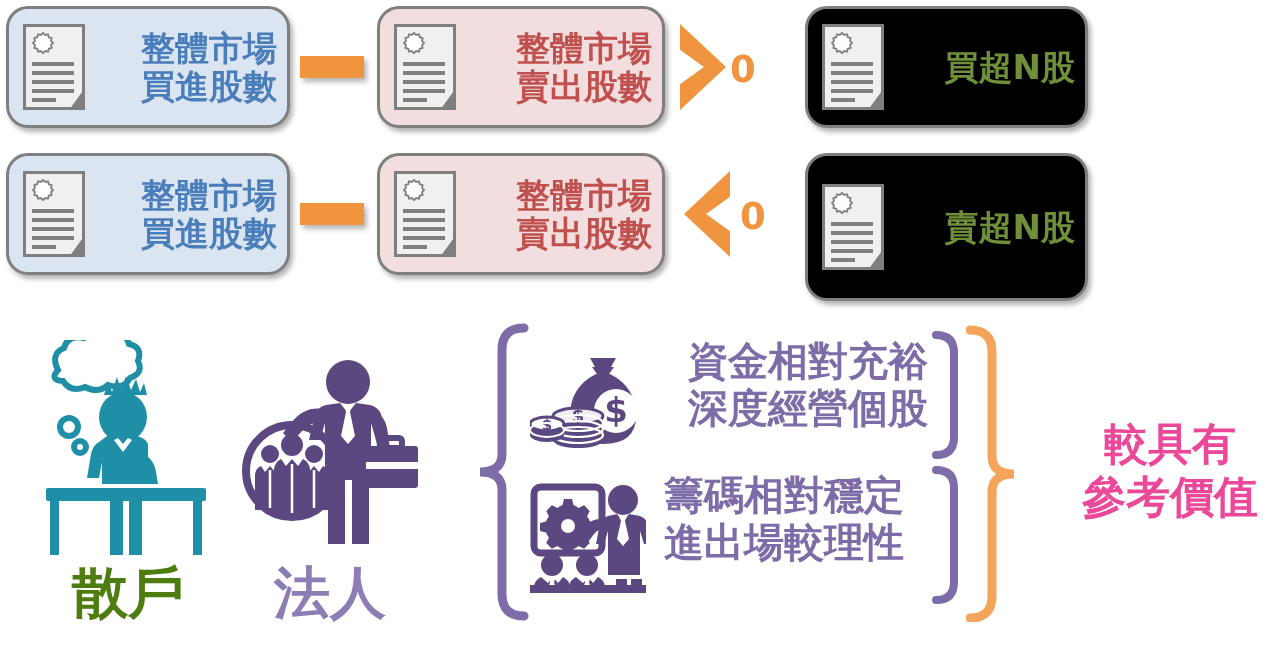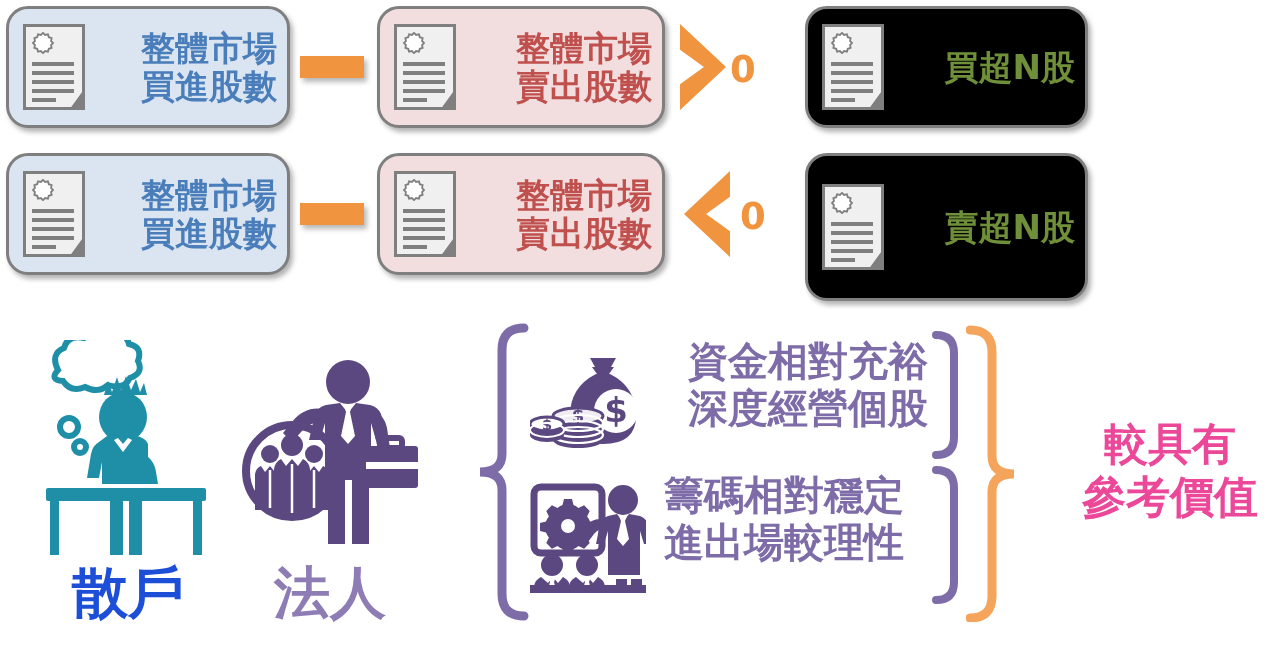--- a/index.html
+++ b/index.html
@@ -100,21 +100,21 @@
 
   
   .person { position: absolute; }
   .plabel {
     position: absolute;
     font-size: 56px;
     font-weight: bold;
     text-align: center;
     white-space: nowrap;
   }
-  .plabel.teal   { color: #1d4ed8; }
+  .plabel.teal   { color: #4d7c0f; }
   .plabel.purple { color: #8e7cb5; text-align: center; }
 
   
   .brace { position: absolute; }
 
   
   .btext {
     position: absolute;
     color: #7e6ca8;
     font-size: 40px;

